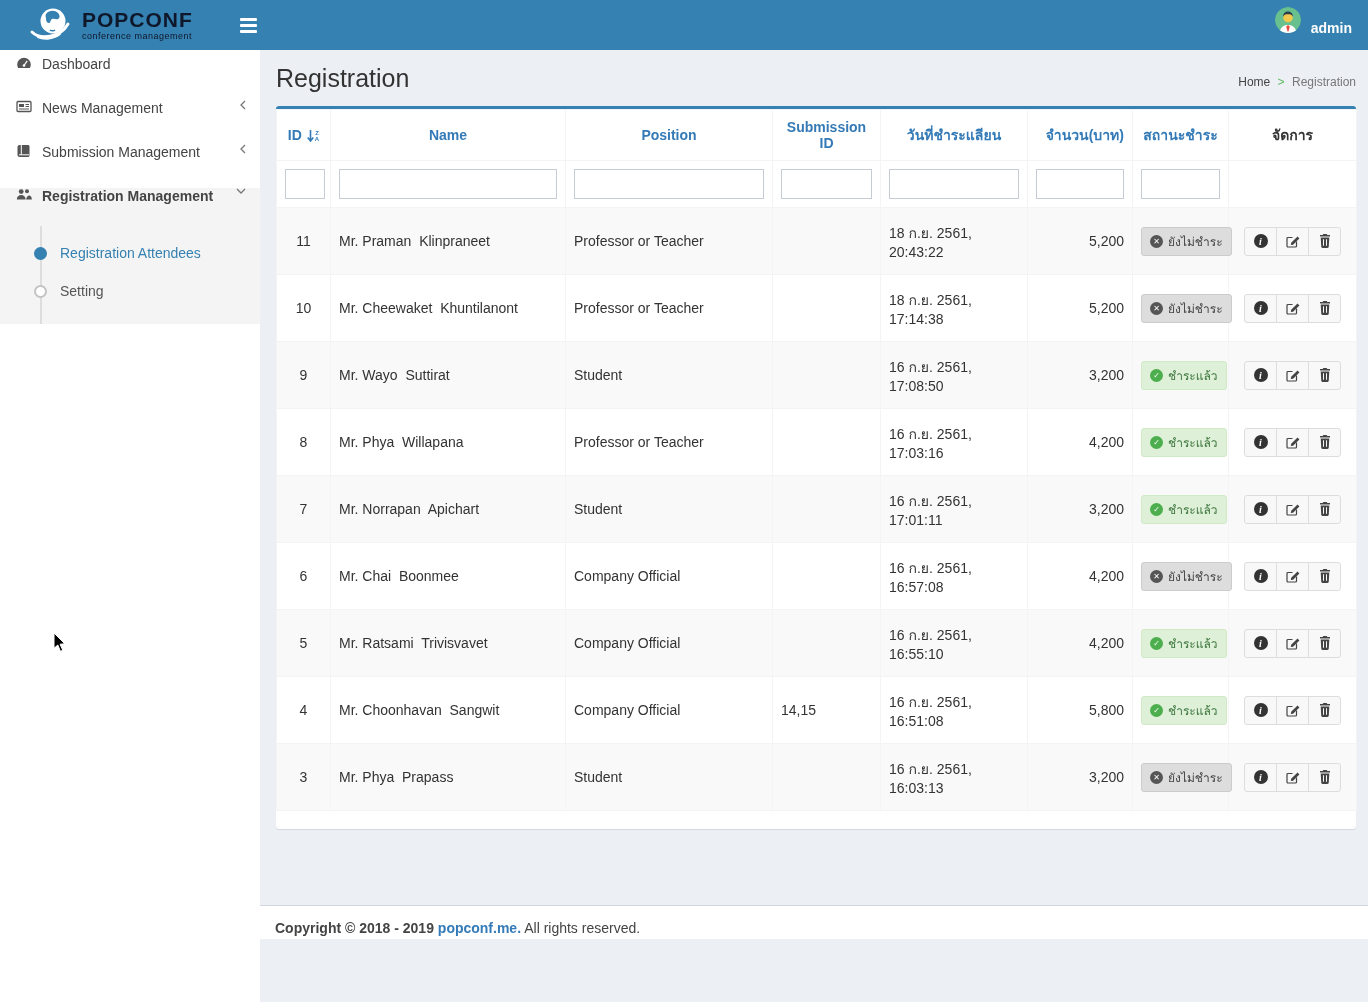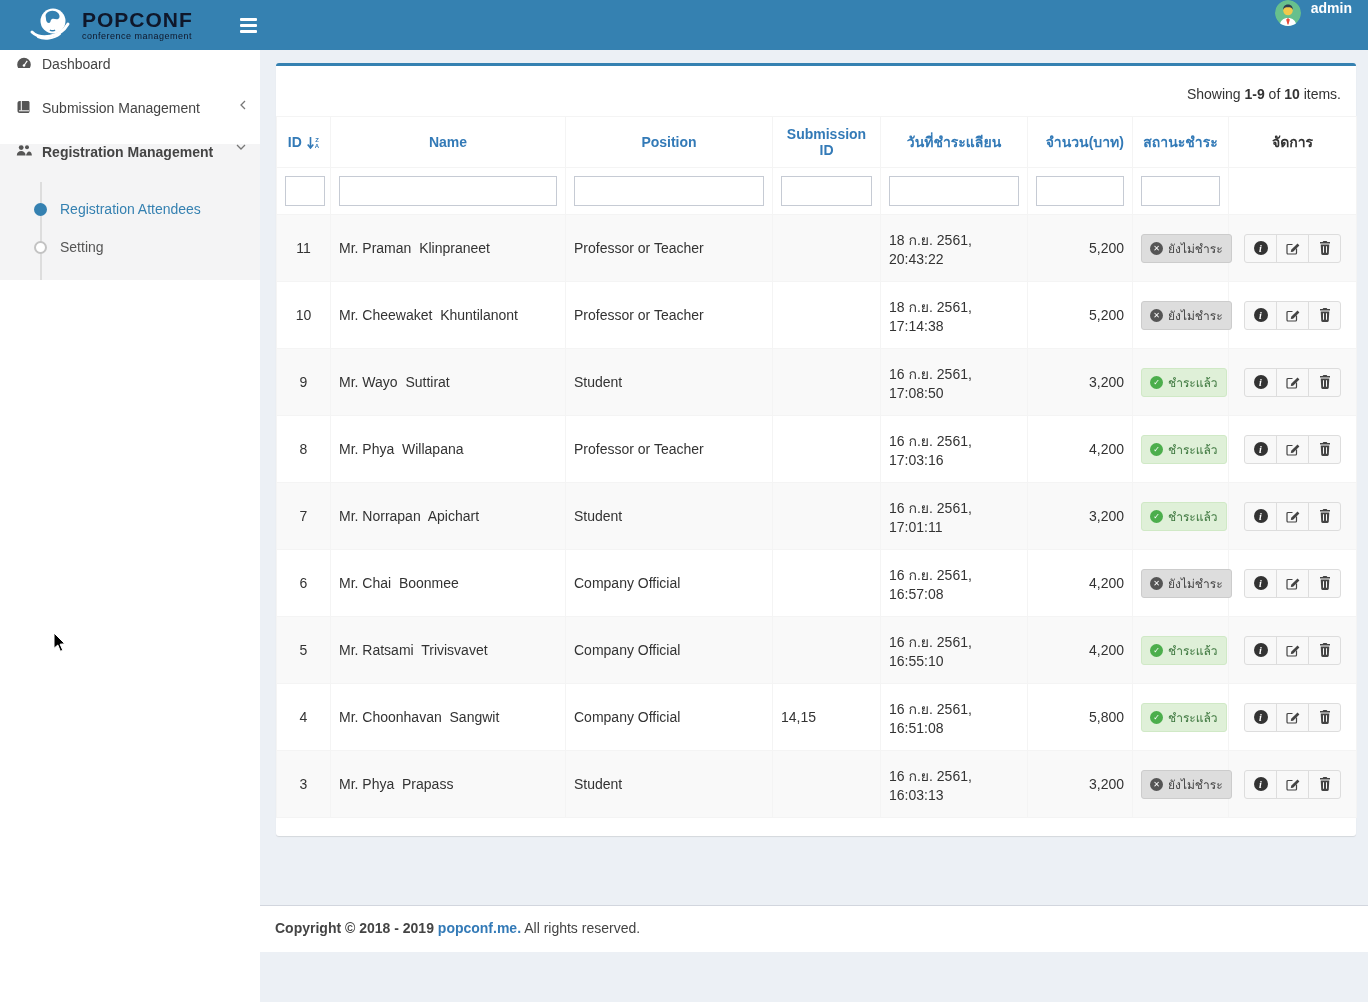--- a/index.html
+++ b/index.html
@@ -7,21 +7,21 @@
     font-family:"Liberation Sans","DejaVu Sans",sans-serif; font-size:14px; color:#333; background:#ecf0f5; }
 
   
   .main-header { position:fixed; top:0; left:0; right:0; height:50px; background:#3581b1; z-index:50; }
   .logo { position:absolute; left:0; top:0; width:260px; height:50px; display:flex; align-items:center; padding-left:28px; cursor:pointer; }
   .logo-text { margin-left:8px; color:#0f172a; line-height:1; }
   .logo-title { font-size:21px; font-weight:bold; letter-spacing:1px; }
   .logo-sub { font-size:9px; letter-spacing:.5px; margin-top:2px; }
   .sidebar-toggle { position:absolute; left:240px; top:14px; width:22px; height:22px; display:flex; flex-direction:column; justify-content:center; gap:3px; cursor:pointer; }
   .sidebar-toggle span { display:block; width:17px; height:3px; background:#fff; border-radius:1px; }
-  .user-menu { position:absolute; right:12px; top:0; height:36px; display:flex; align-items:flex-start; gap:10px; cursor:pointer; padding:0 4px; }
+  .user-menu { position:absolute; right:12px; top:0; height:36px; display:flex; align-items:flex-end; gap:10px; cursor:pointer; padding:0 4px; }
   .user-name { color:#fff; font-size:14px; font-weight:bold; }
 
   
   .main-sidebar { position:fixed; top:50px; left:0; bottom:0; width:260px; background:#fff; z-index:40; }
   .sidebar-menu { list-style:none; padding-top:6px; }
   .menu-item { display:flex; align-items:flex-start; height:44px; padding:0 14px 0 16px; cursor:pointer; color:#444; }
   .menu-item .mi-icon { width:26px; display:flex; align-items:center; }
   .menu-item .mi-label { flex:1; font-size:14px; }
   .menu-item .mi-caret { width:12px; display:flex; justify-content:flex-end; }
   .treeview-active { background:#f4f4f5; }
@@ -72,21 +72,21 @@
   .badge.paid { background:#dff0d8; border:1px solid #d0e9c6; color:#3c763d; }
   .badge.paid .badge-icon { background:#4cae4c; }
 
   .btn-group { display:inline-flex; }
   .btn-group button { width:33px; height:29px; background:#f8f8f8; border:1px solid #ddd; display:inline-flex; align-items:center; justify-content:center; cursor:pointer; margin-left:-1px; padding:0; }
   .btn-group button:first-child { border-radius:3px 0 0 3px; margin-left:0; }
   .btn-group button:last-child { border-radius:0 3px 3px 0; }
   .info-circle { width:14px; height:14px; border-radius:50%; background:#333; color:#fff; font-size:10px; font-weight:bold; font-style:italic; display:inline-flex; align-items:center; justify-content:center; font-family:"Liberation Serif",serif; }
 
   
-  .main-footer { margin-left:260px; background:#fff; border-top:1px solid #d2d6de; padding:14px 15px; font-size:14px; color:#444; height:47px; }
+  .main-footer { margin-left:260px; background:#fff; border-top:1px solid #d2d6de; padding:14px 15px; font-size:14px; color:#444; height:34px; }
   .main-footer b { font-weight:bold; }
   .footer-link { color:#337ab7; font-weight:bold; text-decoration:none; cursor:pointer; }
 
   .cursor-svg { position:absolute; left:53px; top:632px; z-index:99; pointer-events:none; }
 </style>
 </head>
 <body>
 
 <header class="main-header">
   <div class="logo">
@@ -137,20 +137,35 @@
         <svg width="16" height="13" viewBox="0 0 16 12">
             <path d="M8 1.2A6.8 6.8 0 0 0 1.2 8c0 1.3.35 2.4.95 3.4h11.7c.6-1 .95-2.1.95-3.4A6.8 6.8 0 0 0 8 1.2z" fill="#555"></path>
             <path d="M8 9l3.2-4.6" stroke="#fff" stroke-width="1.2"></path>
             <circle cx="8" cy="9" r="1.3" fill="#fff"></circle>
           </svg>
       </span>
       <span class="mi-label">Dashboard</span>
     </li>
     <li class="menu-item">
       <span class="mi-icon">
+        <svg width="16" height="13" viewBox="0 0 16 13">
+            <rect x="1" y="1.5" width="14" height="10" rx="1" fill="none" stroke="#555" stroke-width="1.3"></rect>
+            <rect x="3" y="4" width="5" height="3" fill="#555"></rect>
+            <path d="M9.5 4.5H13M9.5 6.5H13M3 9h10" stroke="#555" stroke-width="1"></path>
+          </svg>
+      </span>
+      <span class="mi-label">News Management</span>
+      <span class="mi-caret">
+        <svg width="6" height="10" viewBox="0 0 6 10">
+            <path d="M5 1L1 5l4 4" stroke="#777" fill="none" stroke-width="1.3"></path>
+          </svg>
+      </span>
+    </li>
+    <li class="menu-item">
+      <span class="mi-icon">
         <svg width="15" height="14" viewBox="0 0 14 14">
             <path d="M3.2 1h8.3c.8 0 1.5.7 1.5 1.5v9c0 .8-.7 1.5-1.5 1.5H3.2c-1.2 0-2.2-.9-2.2-2V3c0-1.1 1-2 2.2-2z" fill="#555"></path>
             <path d="M2.5 10.8h10" stroke="#fff" stroke-width="1"></path>
             <path d="M4.8 1v9.5" stroke="#fff" stroke-width="1"></path>
           </svg>
       </span>
       <span class="mi-label">Submission Management</span>
       <span class="mi-caret">
         <svg width="6" height="10" viewBox="0 0 6 10">
             <path d="M5 1L1 5l4 4" stroke="#777" fill="none" stroke-width="1.3"></path>
@@ -182,25 +197,30 @@
         <li class="submenu-item">
           <span class="submenu-bullet"></span>
           <span>Setting</span>
         </li>
       </ul>
     </li>
   </ul>
 </aside>
 
 <div class="content-wrapper">
+  <div class="content-header">
+    <h1 class="page-title">Registration</h1>
+    <div class="breadcrumb">
+      <span class="bc-home">Home</span>
+      <span class="bc-sep">&gt;</span>
+      <span>Registration</span>
+    </div>
+  </div>
 
   <div class="box">
-    <div class="summary">
-      <span>Showing </span><b>1-9</b><span> of </span><b>10</b><span> items.</span>
-    </div>
 
     <table class="grid">
       <colgroup>
         <col style="width:54px">
           <col style="width:235px">
           <col style="width:207px">
           <col style="width:108px">
         <col style="width:147px">
           <col style="width:105px">
           <col style="width:96px">

